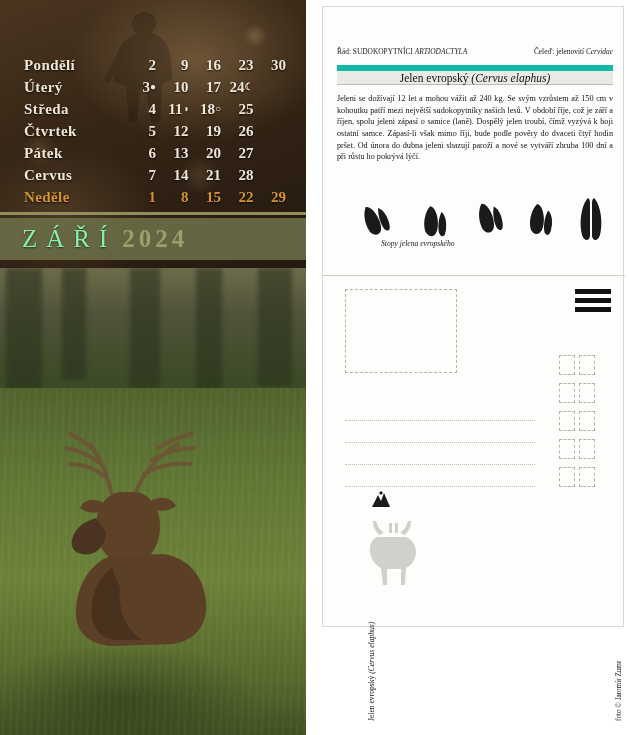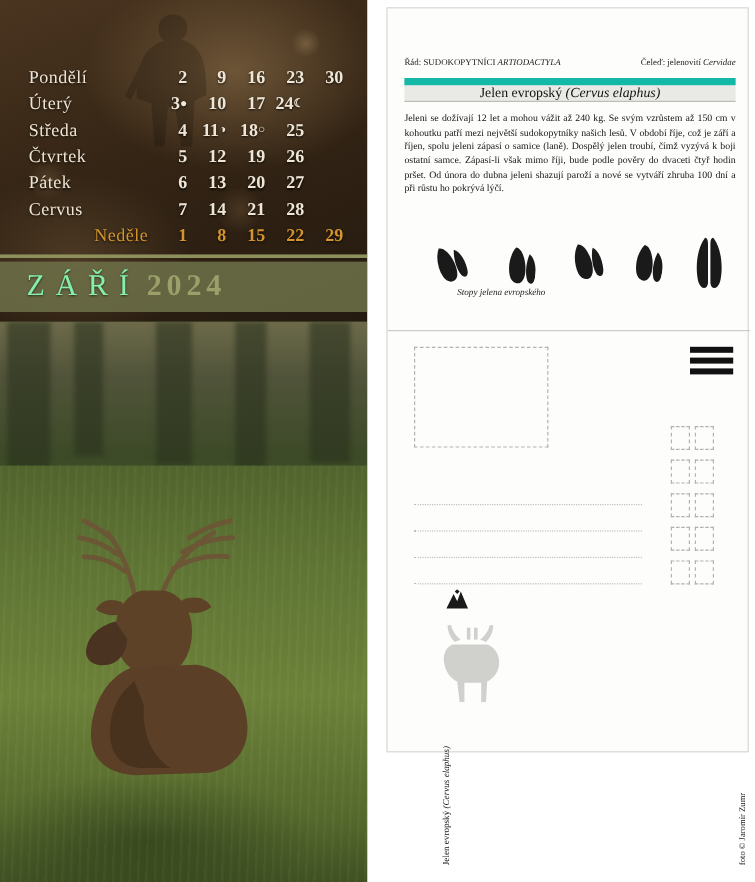--- a/index.html
+++ b/index.html
@@ -58,33 +58,33 @@
   }
   table.cal td {
     color: #efe6d6;
     font-size: 15px;
     padding: 1px 0;
     height: 22px;
     text-shadow: 0 1px 2px rgba(0,0,0,0.8);
   }
   td.dayname {
     width: 98px;
-    font-weight: normal;
+    font-weight: bold;
     letter-spacing: 0.4px;
     font-size: 15.5px;
   }
   td.num {
     width: 32px;
     text-align: right;
     padding-right: 4px;
     font-weight: bold;
     font-size: 15px;
   }
   tr.sunday td { color: #d4952f; }
-  tr.sunday td.dayname { color: #d4952f; text-align: right; }
+  tr.sunday td.dayname { color: #d4952f; }
   .moon {
     font-size: 10px;
     color: #efe6d6;
     vertical-align: 2px;
   }
 
   .month-band {
     position: absolute;
     left: 0; top: 218px;
     width: 306px; height: 42px;

